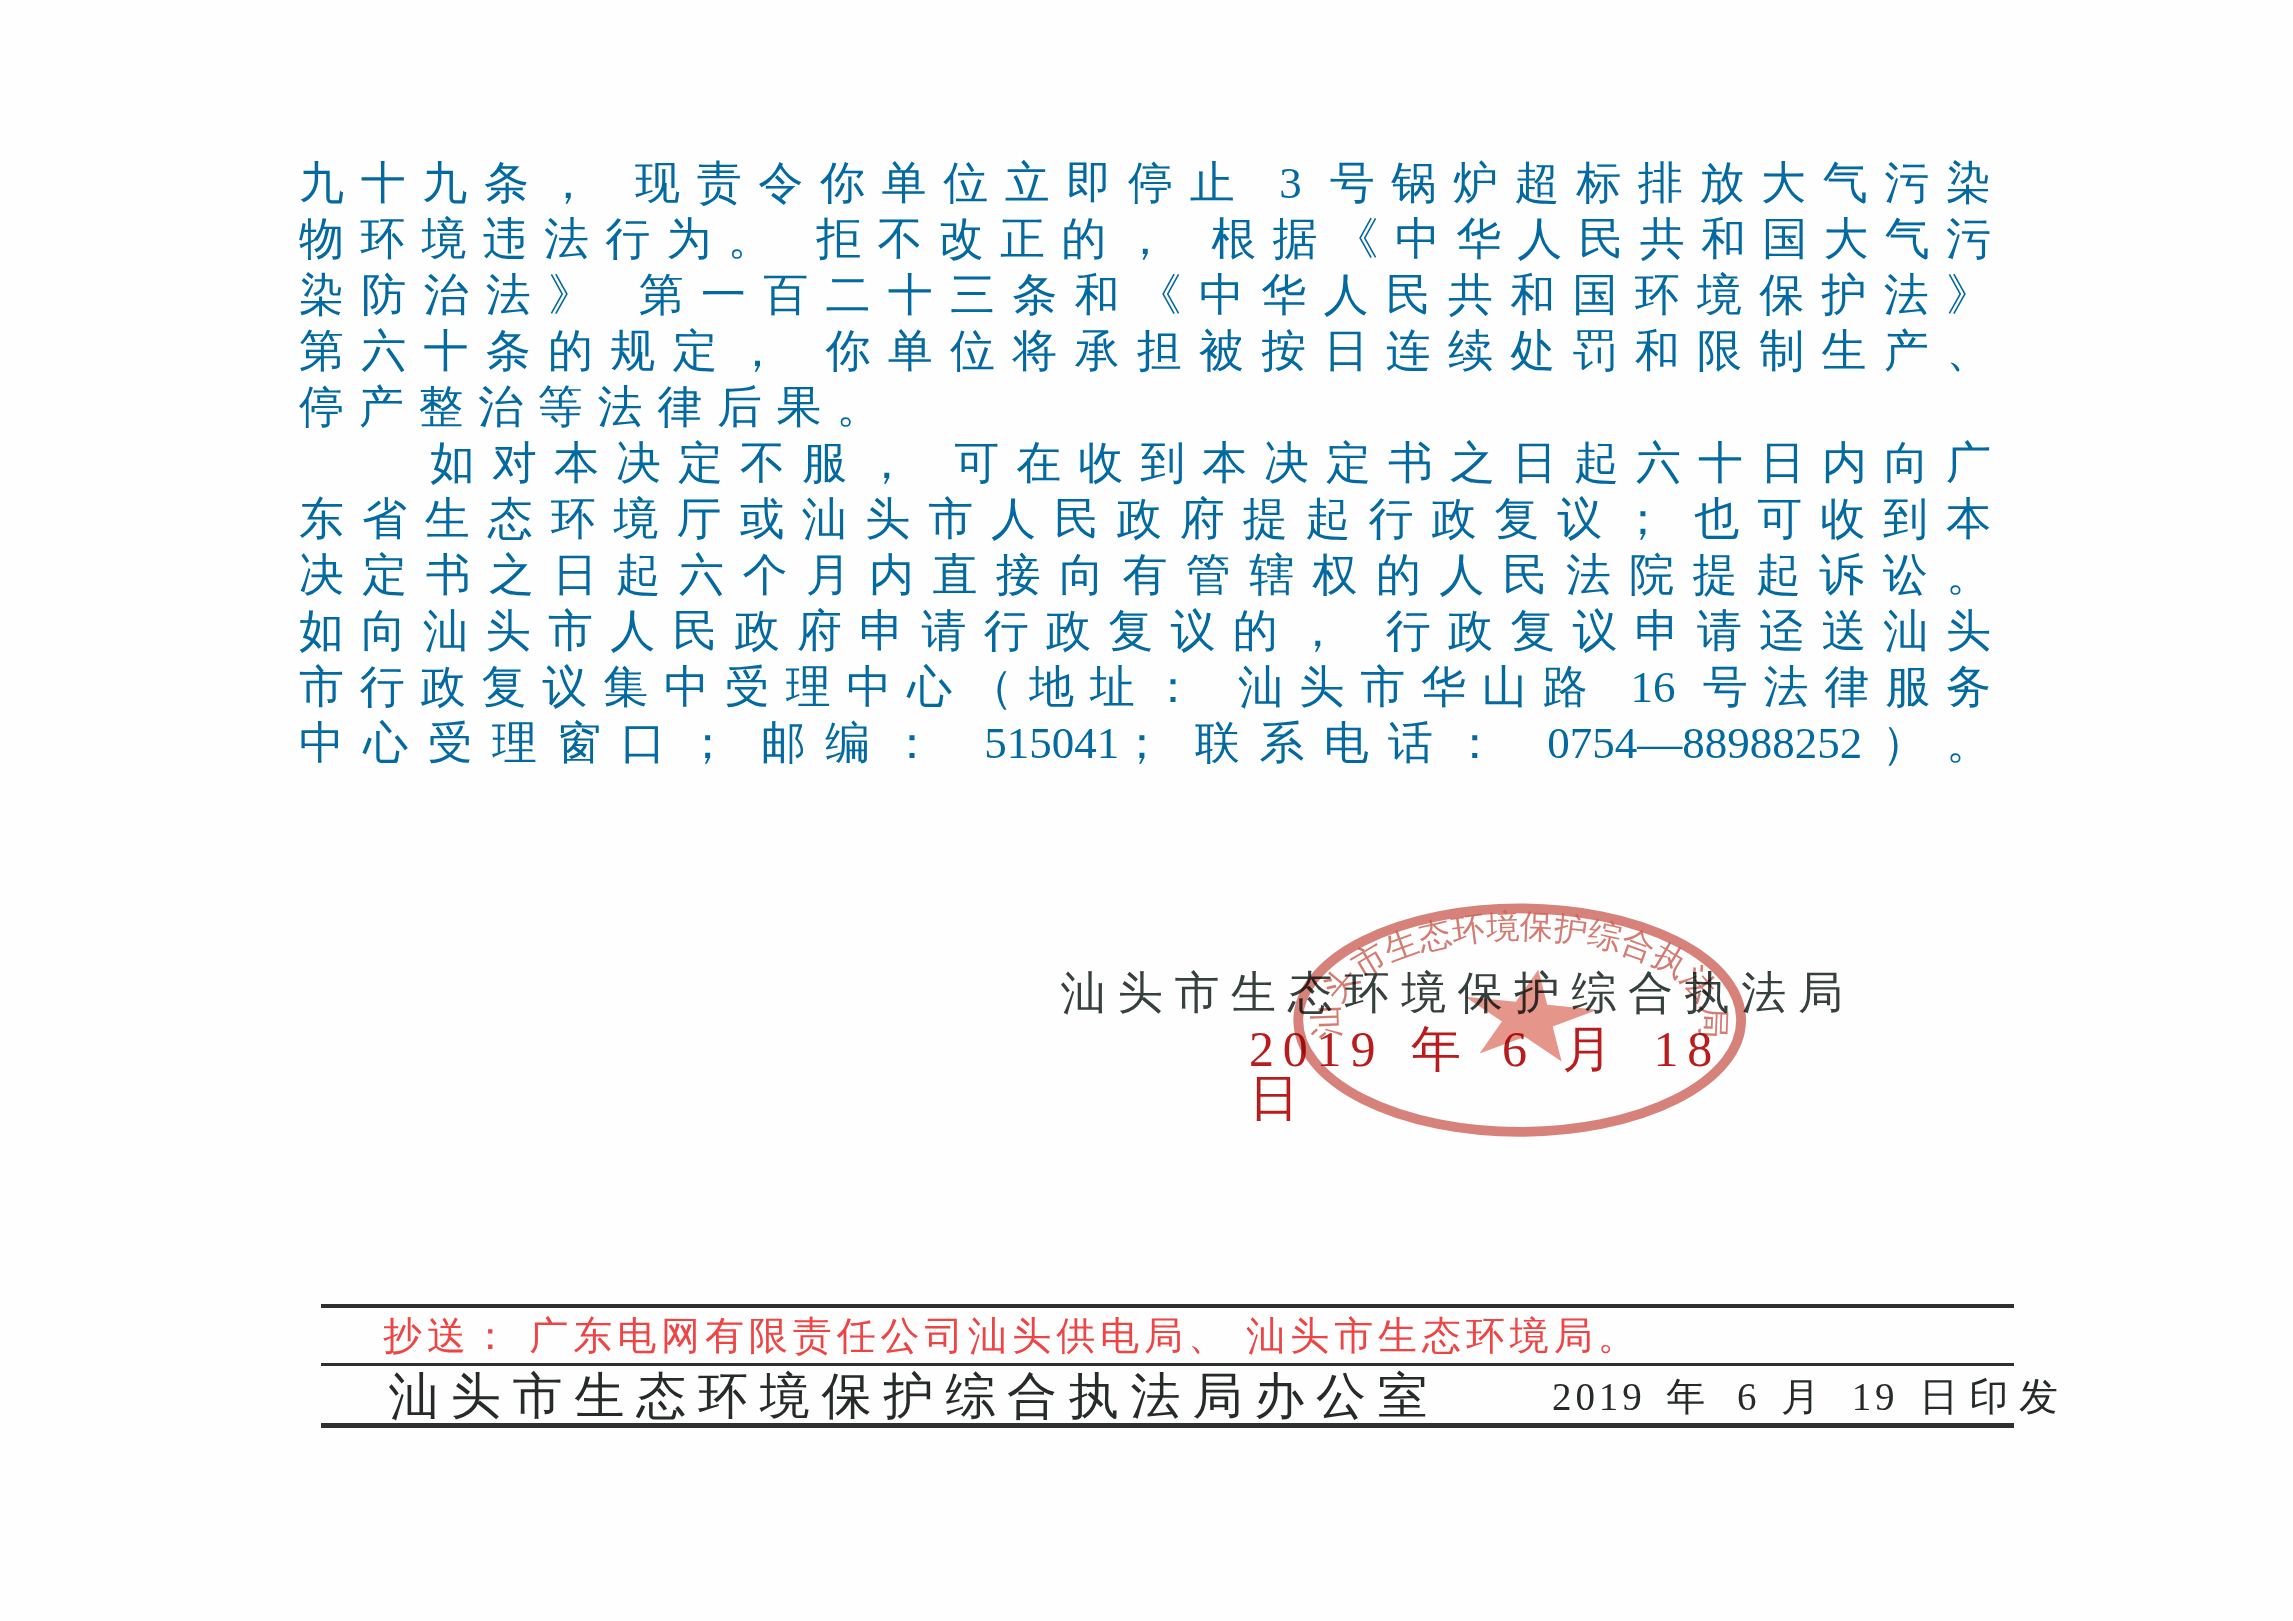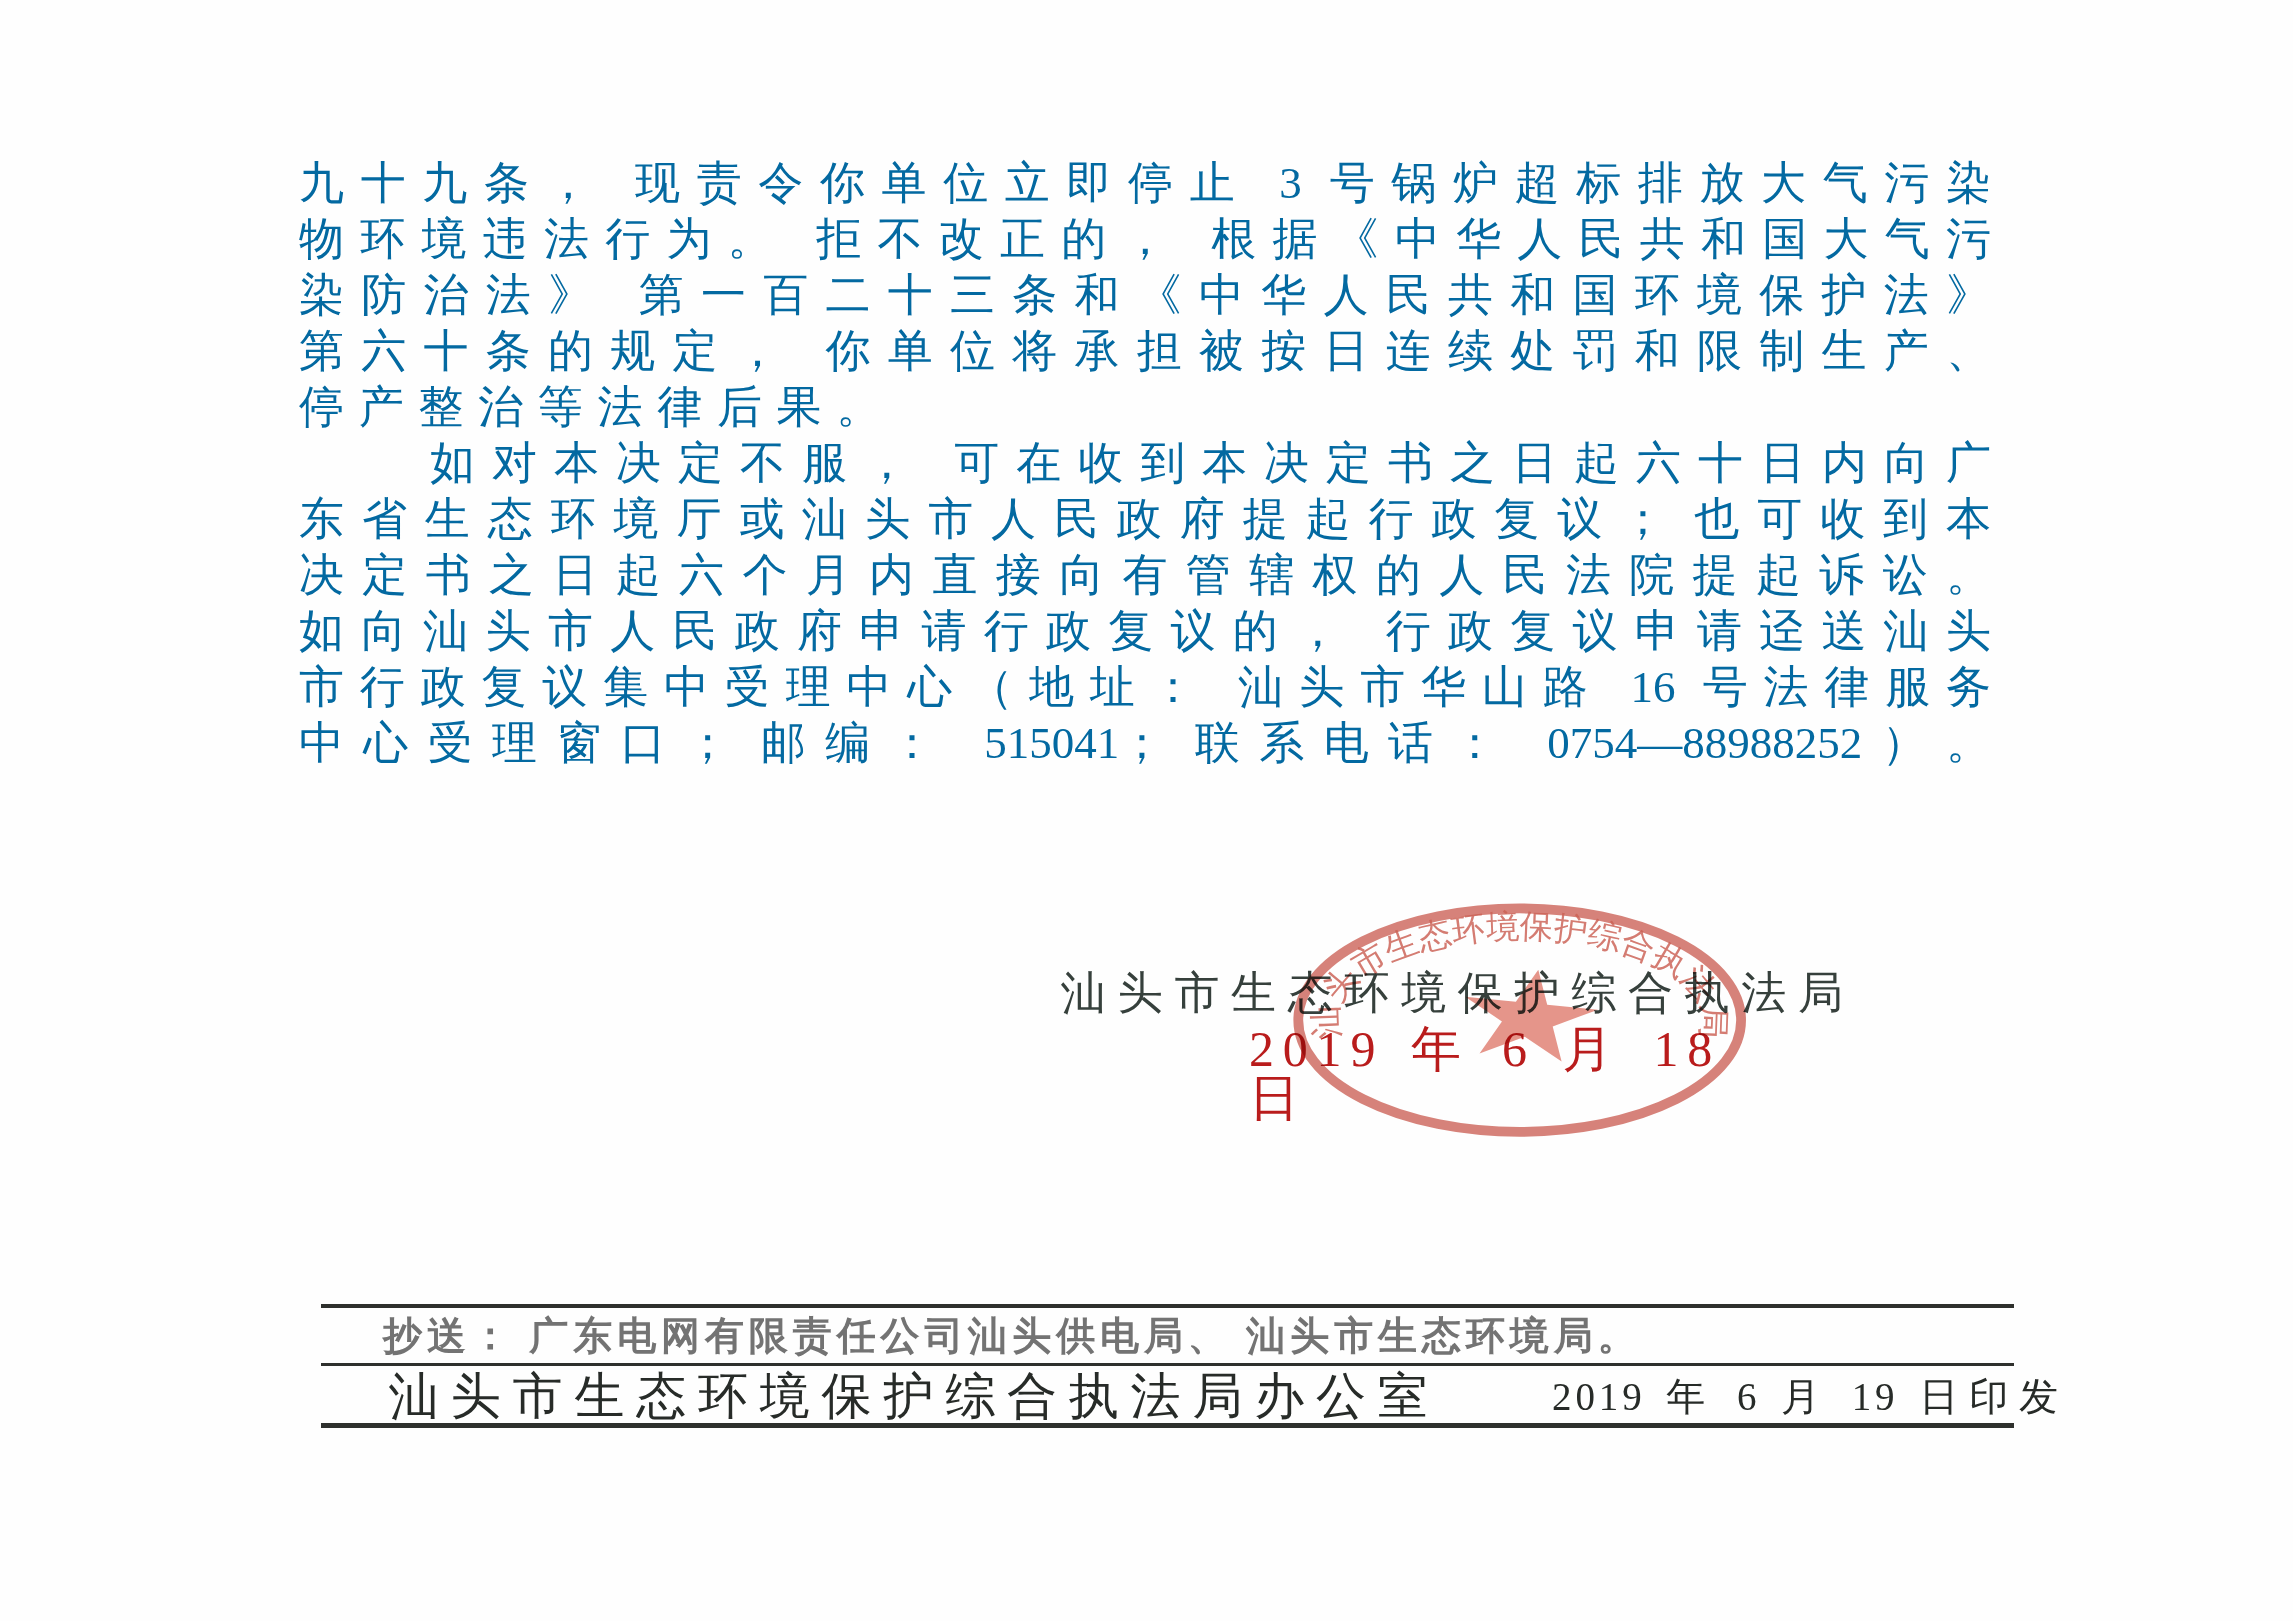--- a/index.html
+++ b/index.html
@@ -67,23 +67,22 @@
     left: 321px; width: 1693px;
     background: #2e302d;
   }
   .rule.r1 { top: 1304px; height: 3.9px; }
   .rule.r2 { top: 1363px; height: 2.9px; }
   .rule.r3 { top: 1423px; height: 4.9px; }
   .footer-cc {
     position: absolute;
     left: 383px; top: 1313px;
     height: 45px; line-height: 45px;
-    font-size: 39px; color: #737373;
+    font-size: 39px; color: #ef4444;
     letter-spacing: 4.9px;
-    font-weight: bold;
   }
   .footer-issuer {
     position: absolute;
     left: 389px; top: 1374px;
     height: 45px; line-height: 45px;
     font-size: 50px; color: #272b28;
     letter-spacing: 11.8px;
   }
   .footer-printdate {
     position: absolute;

